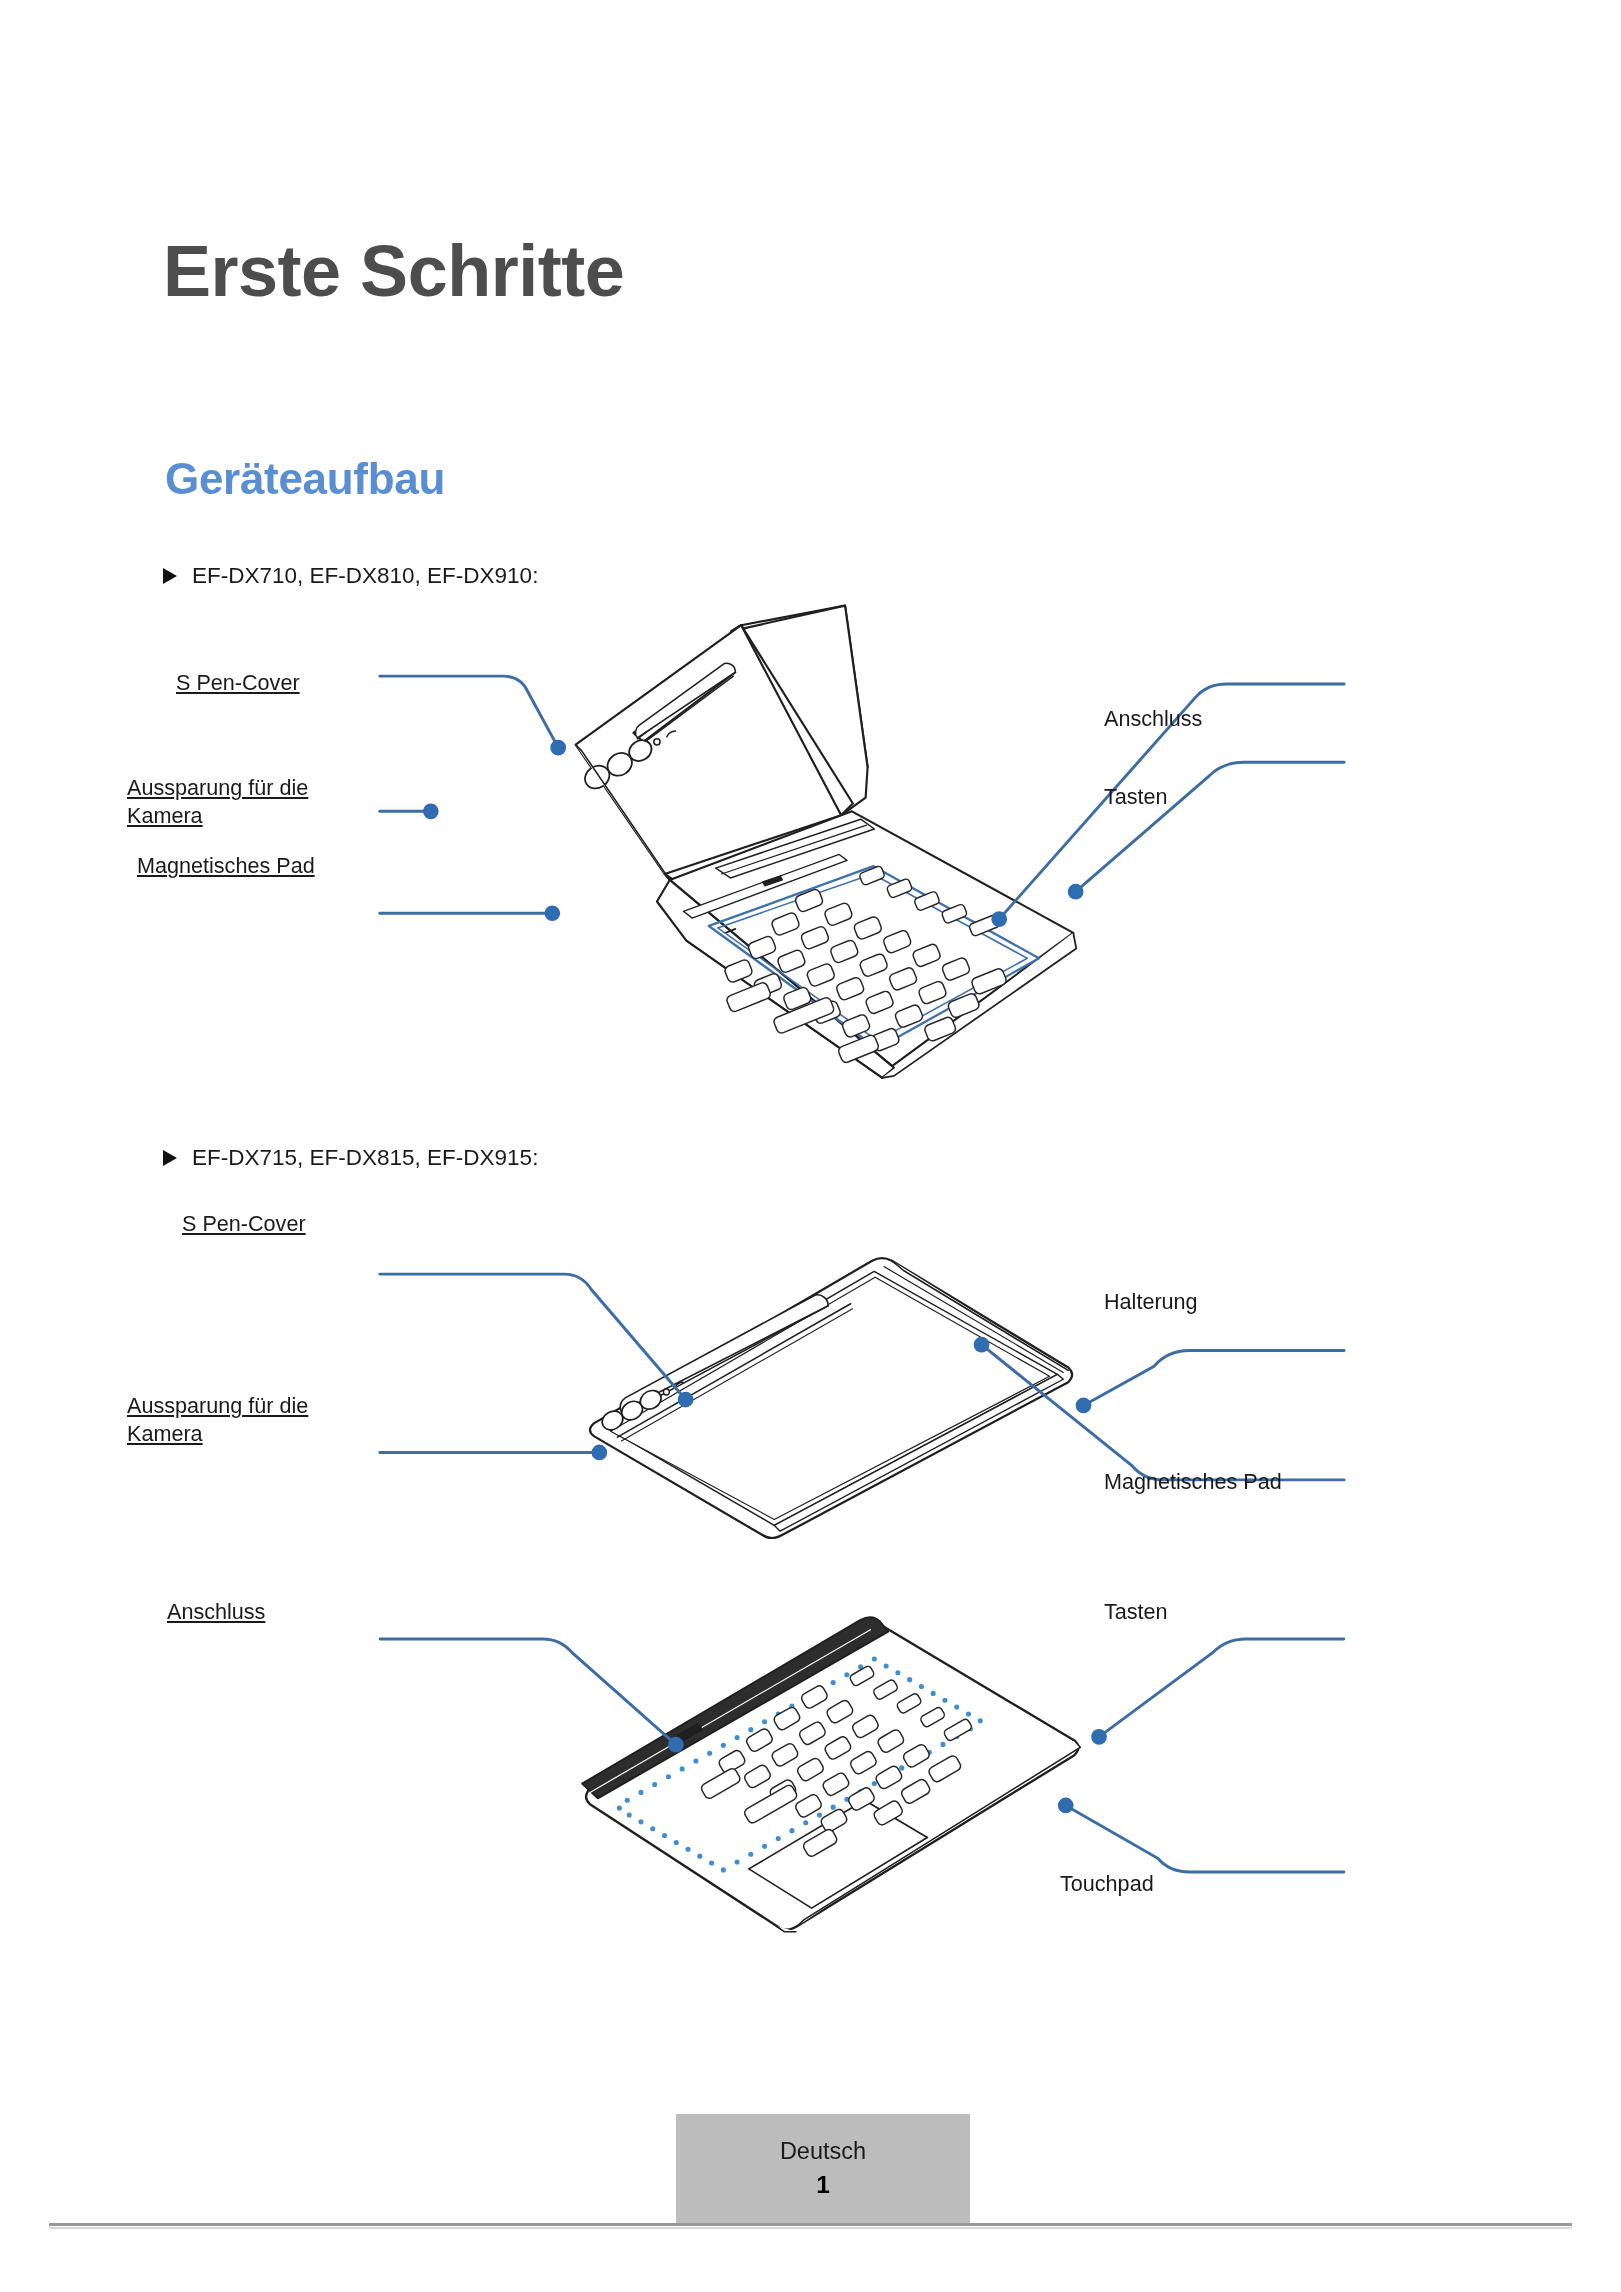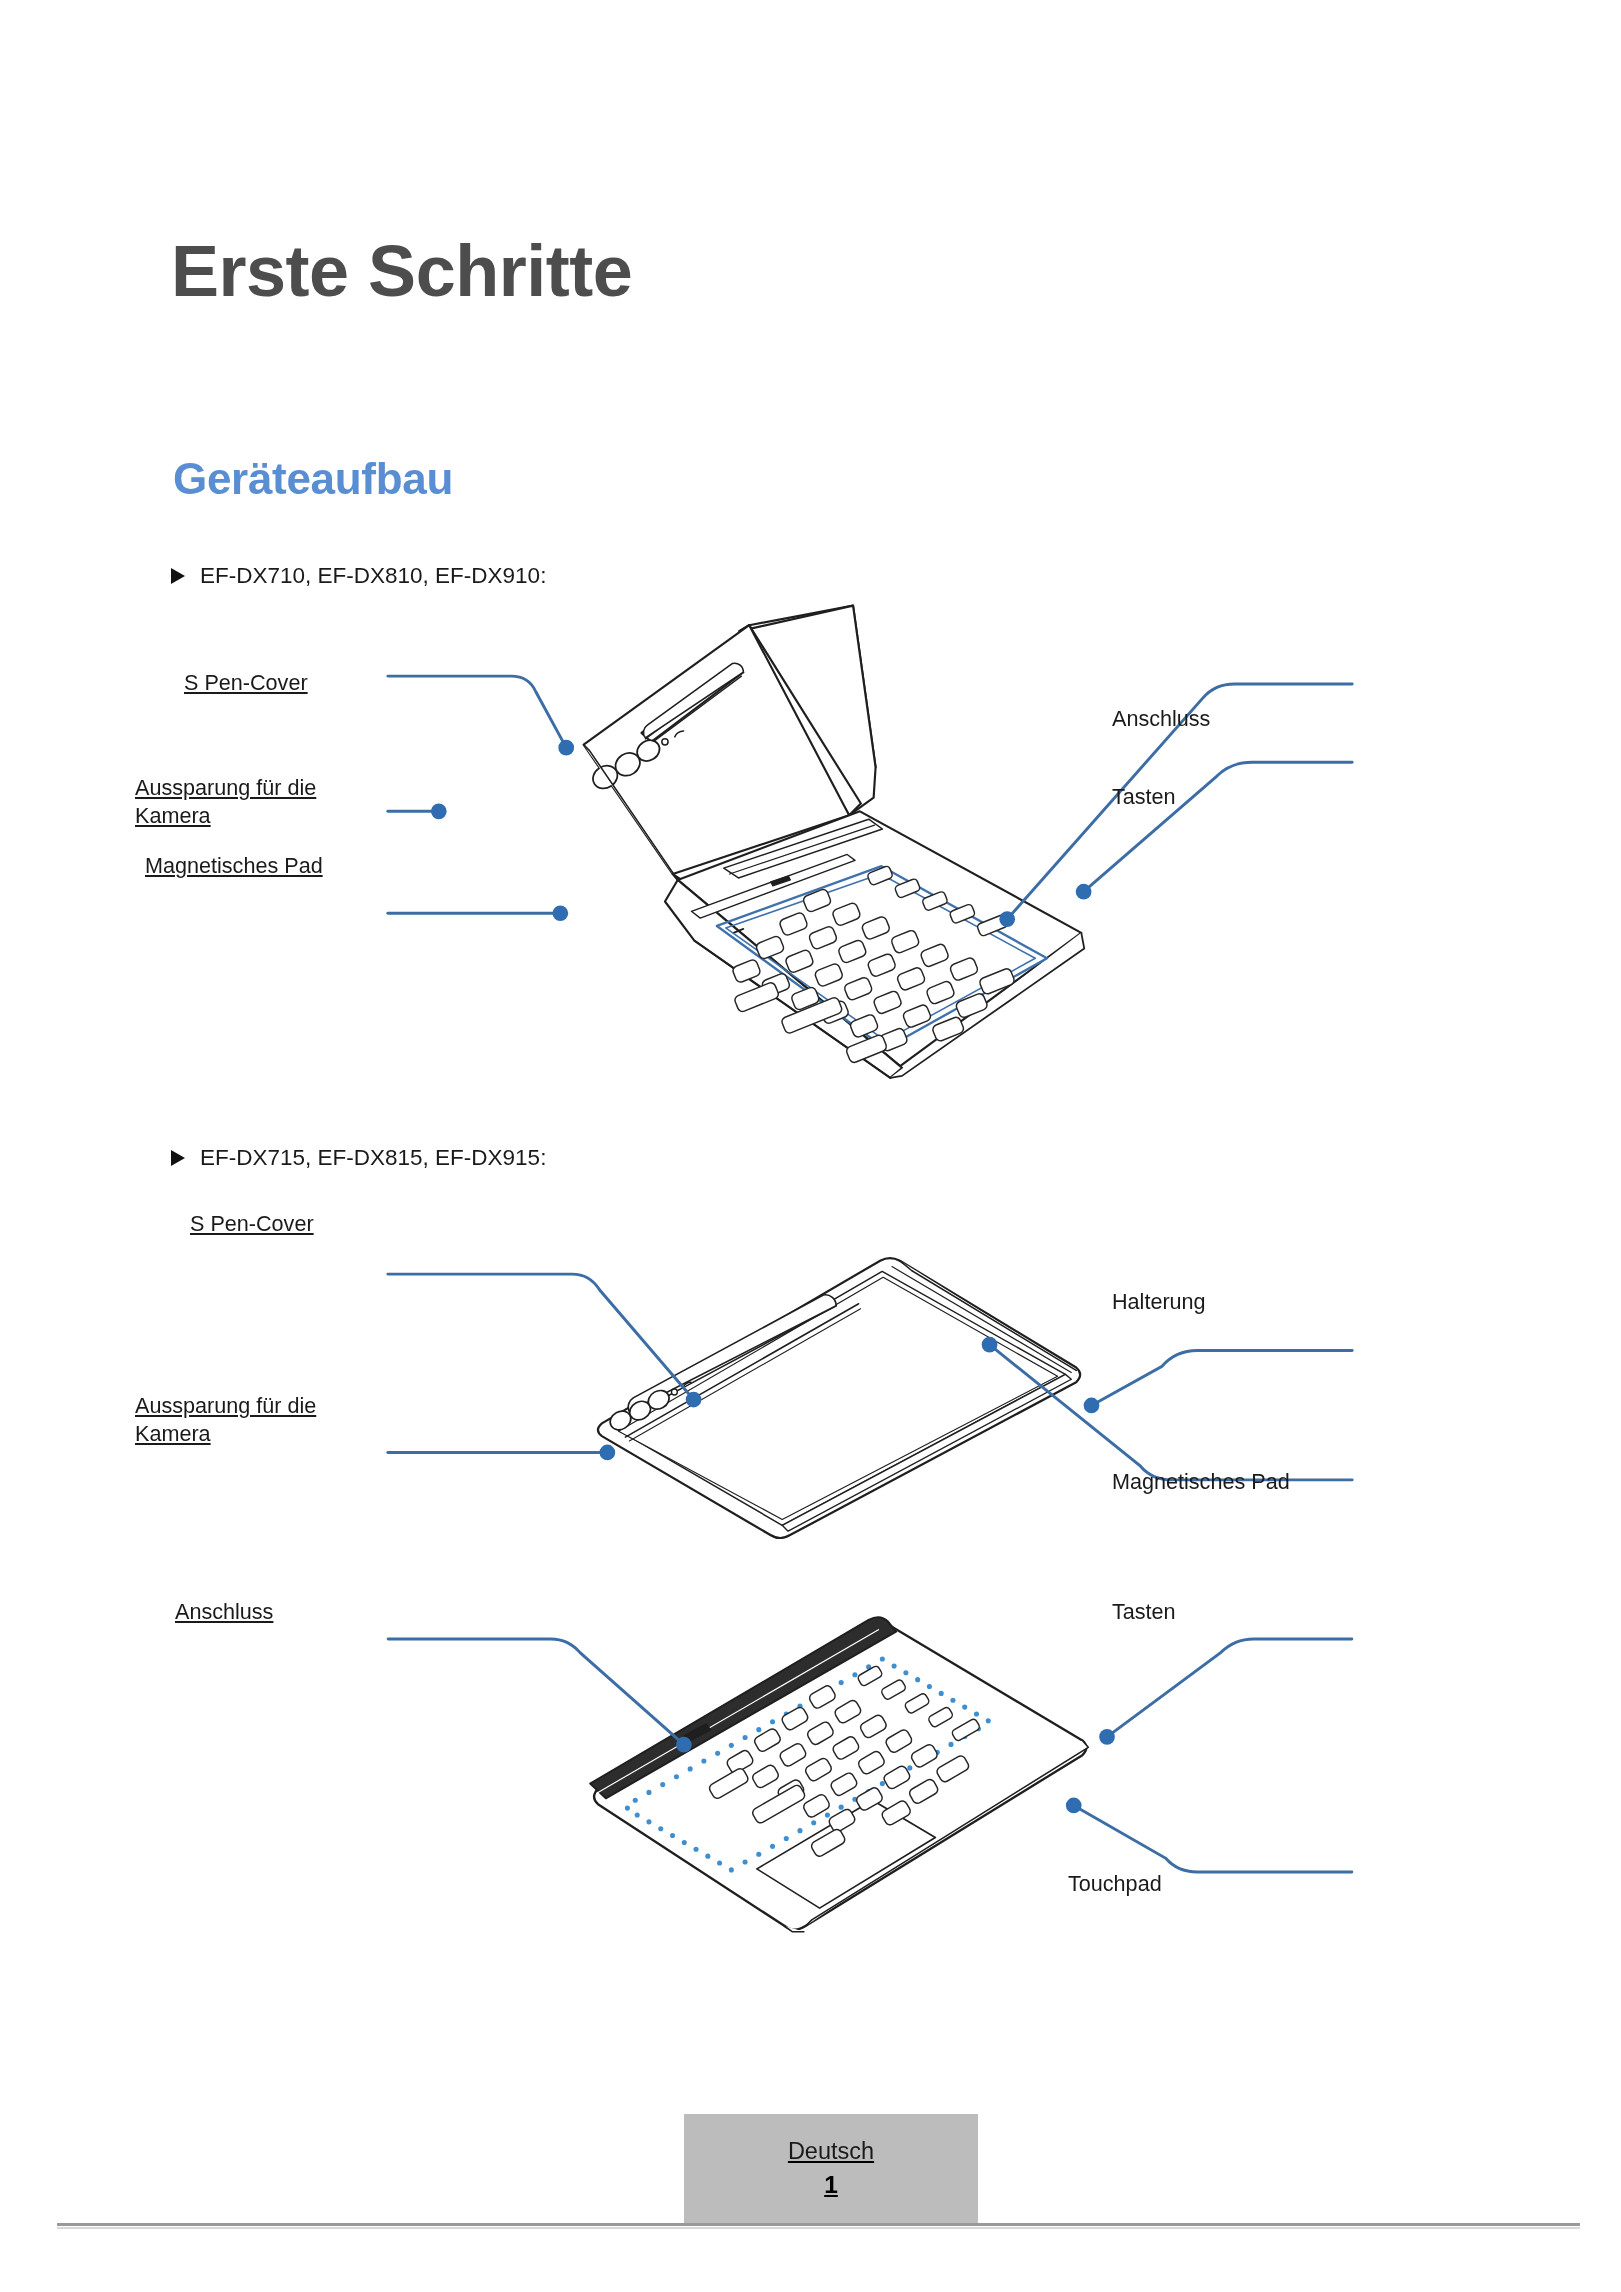--- a/index.html
+++ b/index.html
@@ -12,21 +12,20 @@
     width: 1621px;
     height: 2293px;
     position: relative;
     font-family: "Liberation Sans", "DejaVu Sans", sans-serif;
     overflow: hidden;
   }
   .page {
     position: absolute;
     inset: 0;
     background: #ffffff;
-    margin-left: 8px;
   }
 
   
   #page-title {
     position: absolute;
     left: 163px;
     top: 235px;
     font-size: 72px;
     line-height: 1.0;
     font-weight: 600;
@@ -90,21 +89,20 @@
     left: 676px;
     top: 2114px;
     width: 294px;
     height: 109px;
     background: #bcbcbc;
     display: flex;
     flex-direction: column;
     align-items: center;
     justify-content: center;
     gap: 5.9px;
-    text-decoration: underline;
   }
   #footer-lang {
     font-size: 23.5px;
     color: #1a1a1a;
   }
   #footer-page {
     font-size: 24.5px;
     font-weight: 700;
     color: #000000;
   }

